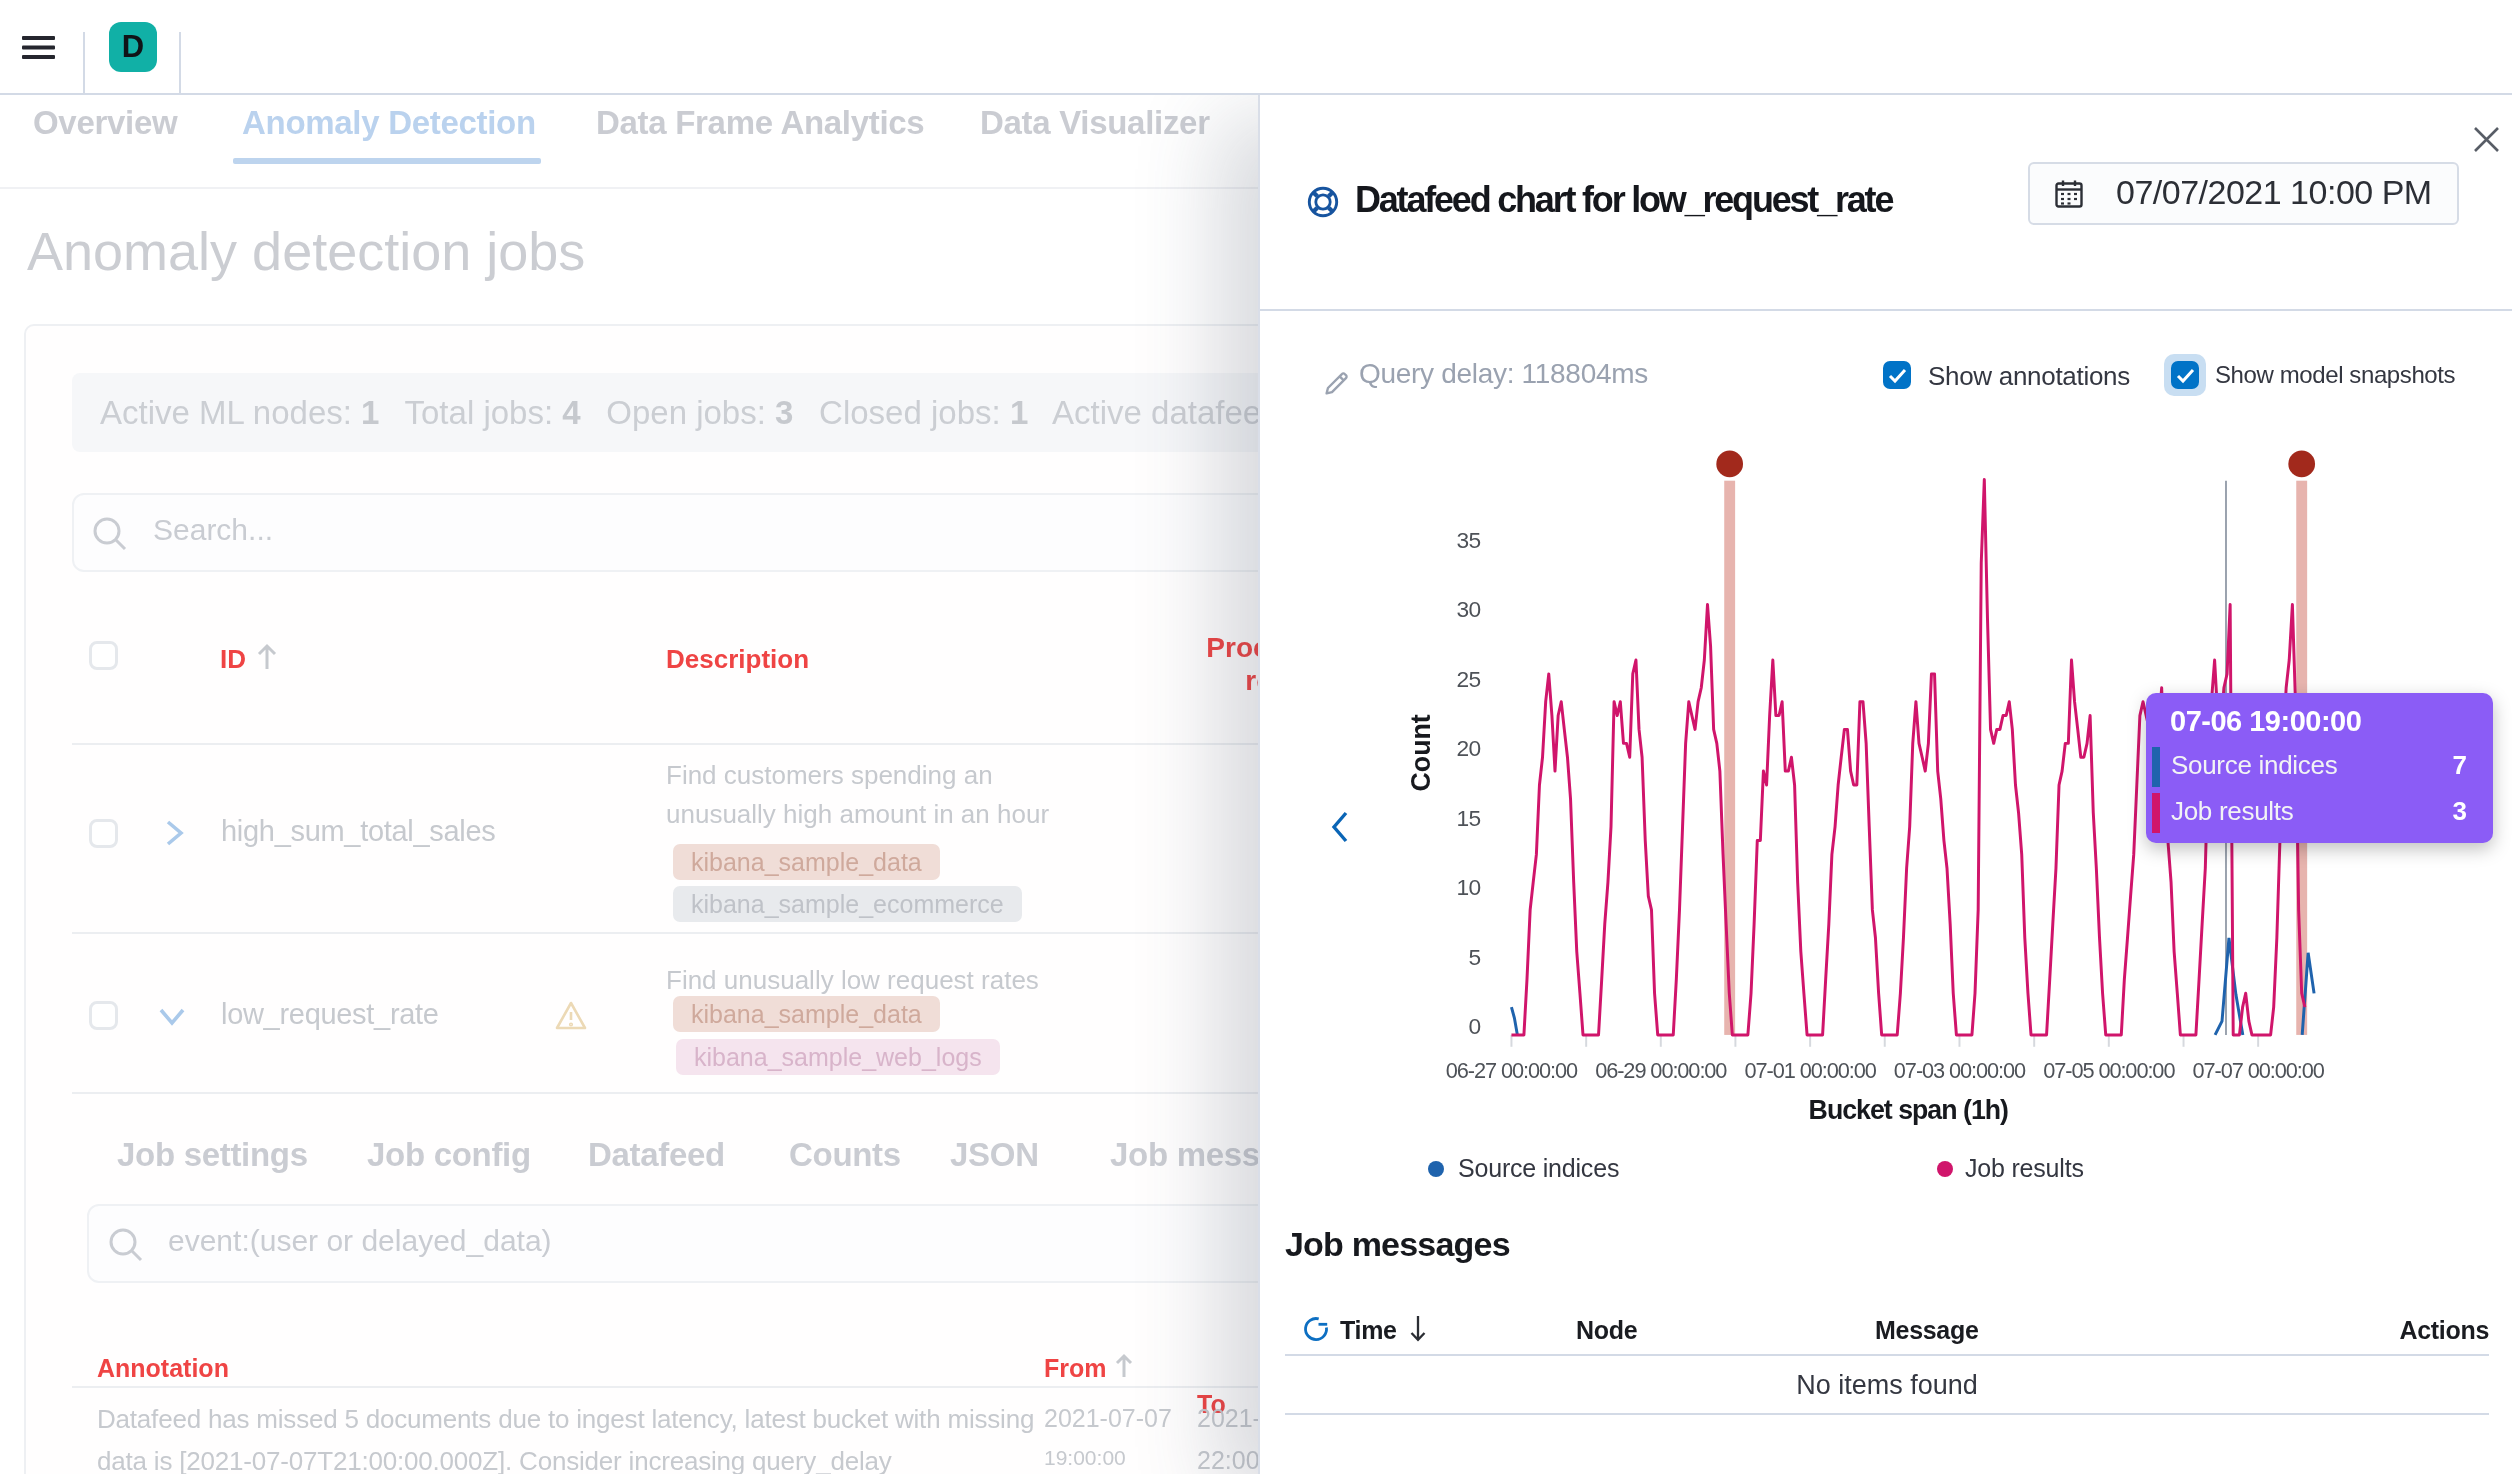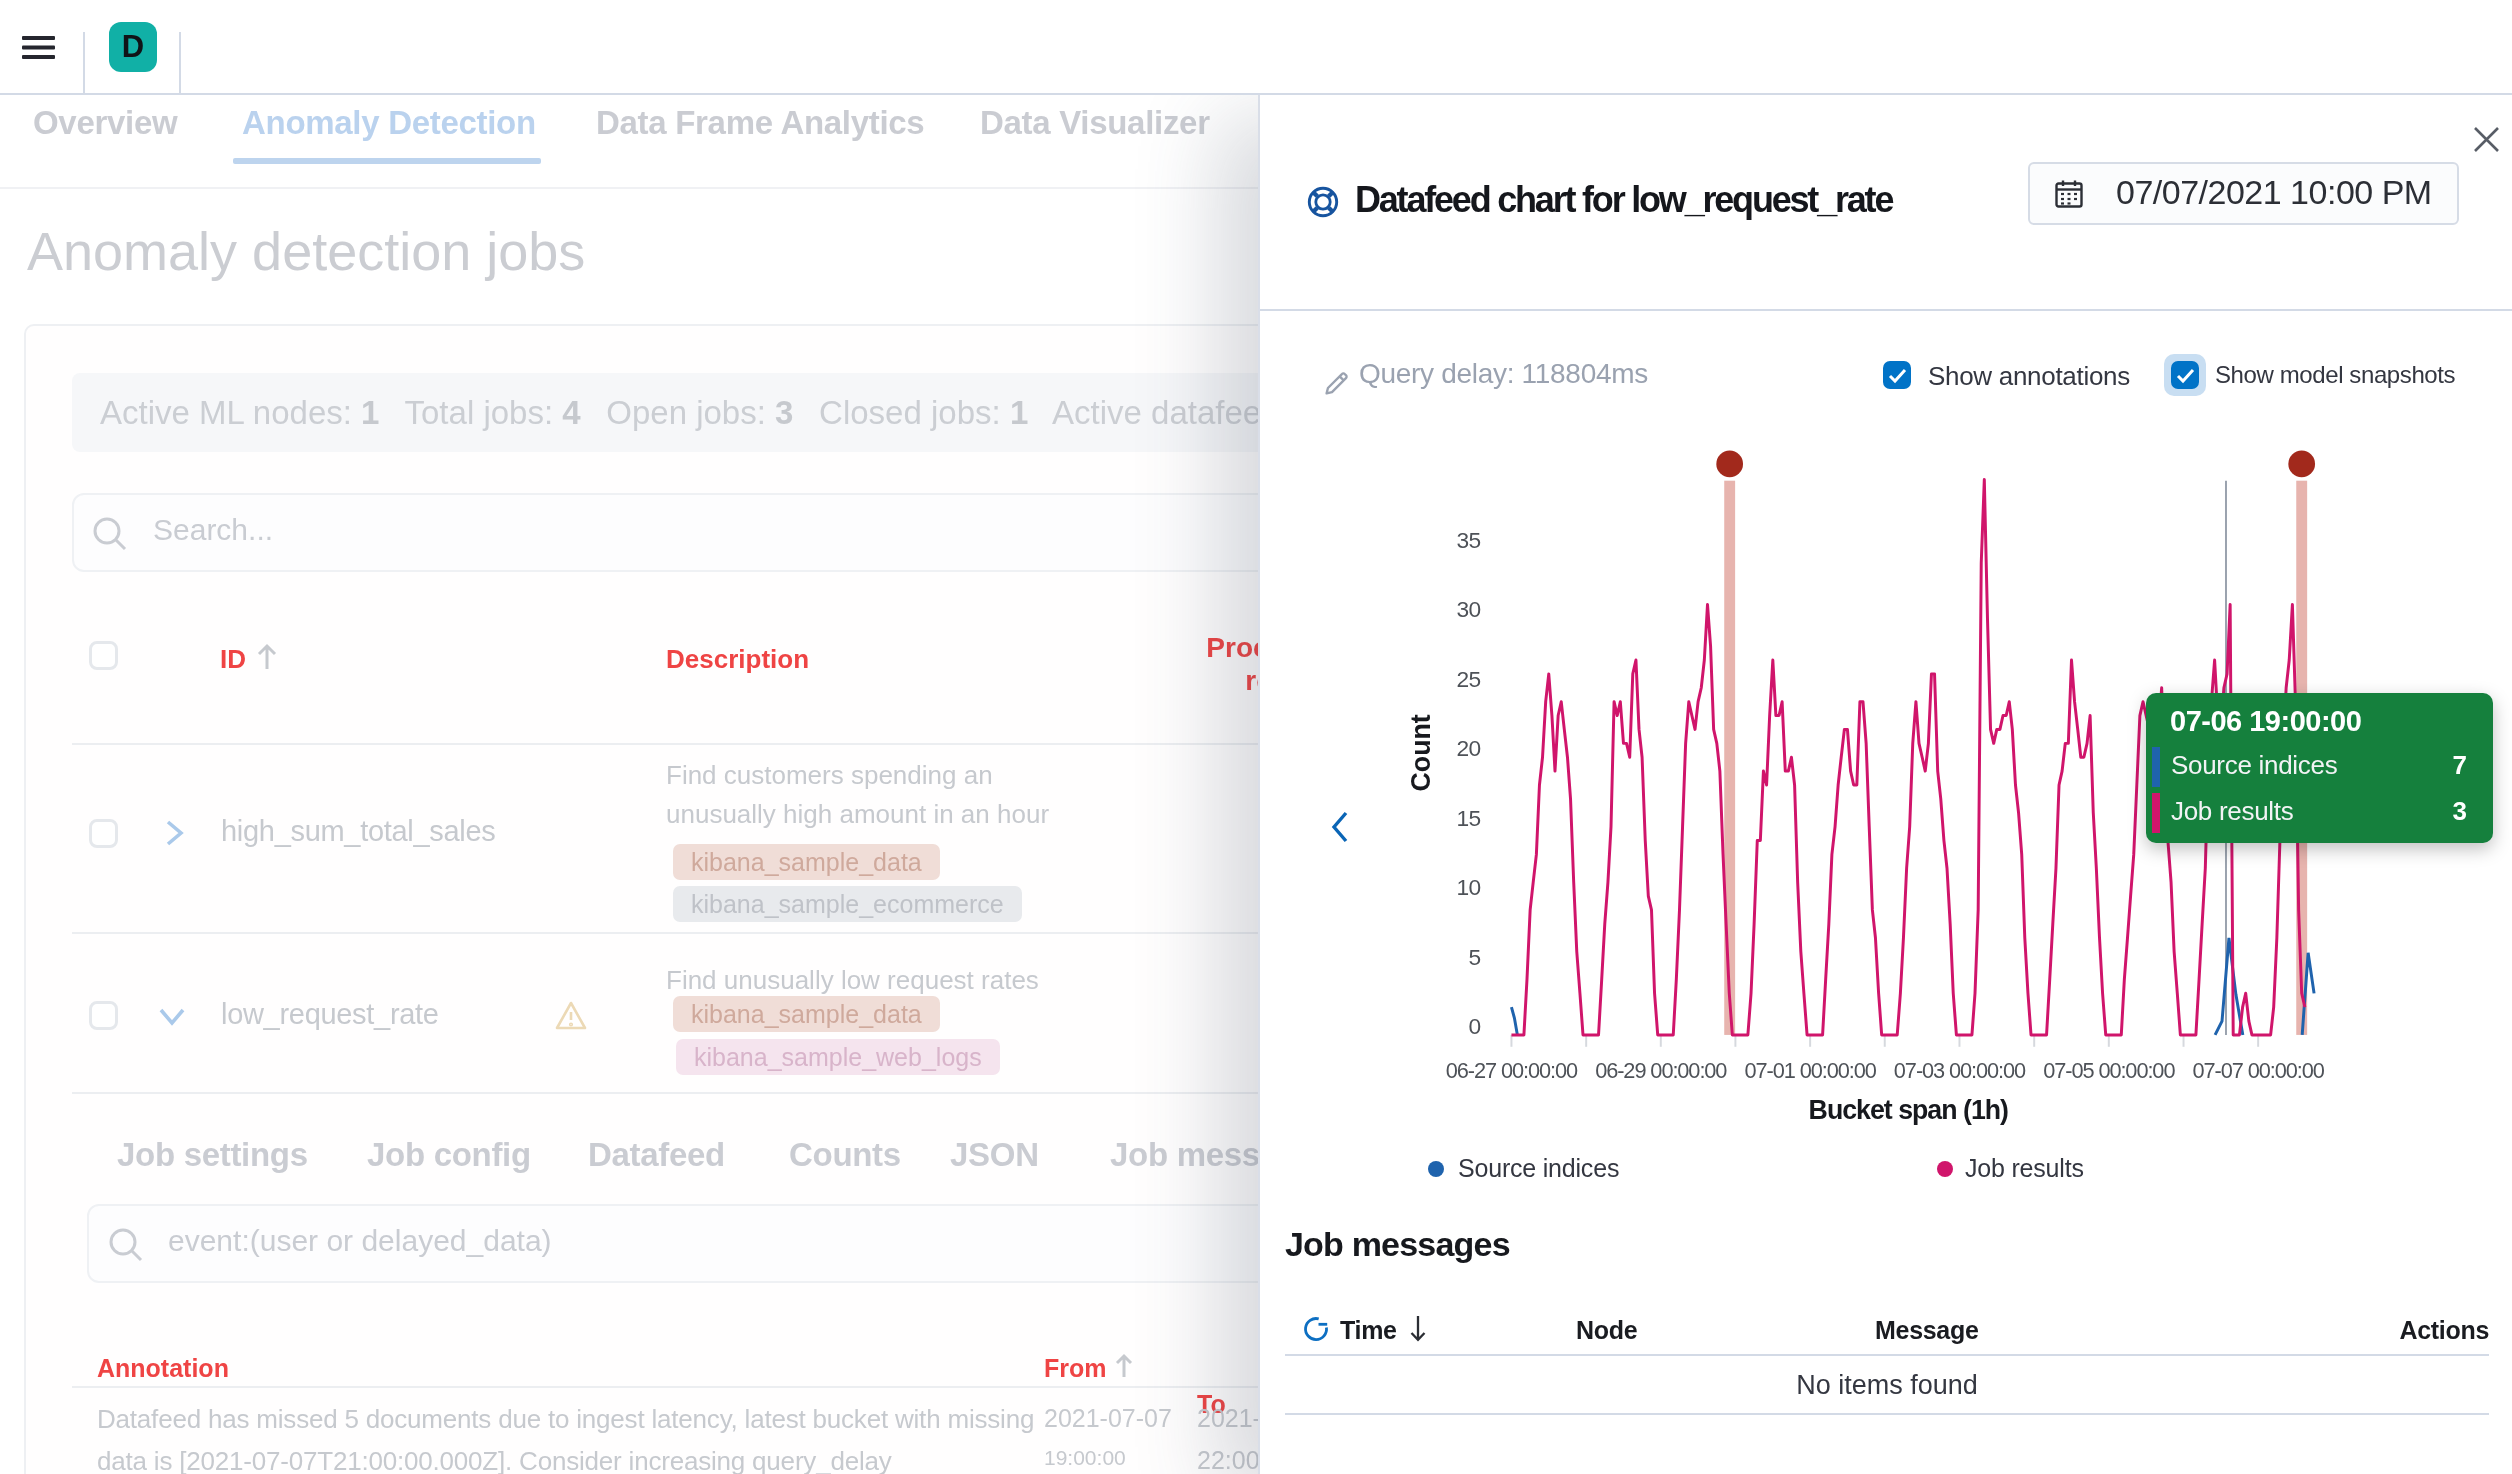--- a/index.html
+++ b/index.html
@@ -44,21 +44,21 @@
 #flytitle { position:absolute; z-index:25; left:1355px; top:179px; font-size:36px; font-weight:700; color:#15171c; letter-spacing:-2.2px; white-space:nowrap; }
 #datebox { position:absolute; z-index:24; left:2028px; top:162px; width:431px; height:63px; background:#fbfcfd;
   border:2px solid #d6dce6; border-radius:6px; }
 #datetxt { position:absolute; z-index:25; left:2108px; top:162px; height:61px; line-height:61px; font-size:34px; color:#2c2f36; letter-spacing:-0.5px;margin-left:8px; }
 #flydiv { position:absolute; z-index:25; left:1260px; top:309px; width:1252px; height:2px; background:#d3dae6; }
 #qdelay { position:absolute; z-index:25; left:1359px; top:358px; font-size:28px; color:#9aa2b0; letter-spacing:-0.3px; }
 .chkbox { position:absolute; z-index:25; width:28px; height:28px; border-radius:7px; background:#0173c7; }
 .chklabel { position:absolute; z-index:25; font-size:26px; color:#343741; white-space:nowrap; letter-spacing:-0.3px; }
 #focusring { position:absolute; z-index:24; left:2164px; top:354px; width:42px; height:42px; border-radius:10px; background:#c8def2; }
 
-#tip { position:absolute; z-index:26; left:2146px; top:693px; width:347px; height:150px; background:#15803d; border-radius:10px; box-shadow:0 6px 18px rgba(0,0,0,0.25); }
+#tip { position:absolute; z-index:26; left:2146px; top:693px; width:347px; height:150px; background:#8b5cf6; border-radius:10px; box-shadow:0 6px 18px rgba(0,0,0,0.25); }
 #tip .t { position:absolute; left:24px; top:12px; font-size:29px; font-weight:700; color:#fff; letter-spacing:-0.5px; }
 #tip .bar { position:absolute; left:6px; width:8px; height:40px; }
 #tip .lbl { position:absolute; left:25px; font-size:26px; color:#f2f3f5; letter-spacing:-0.3px; }
 #tip .val { position:absolute; right:26px; font-size:26px; font-weight:700; color:#fff; }
 
 .legdot { position:absolute; z-index:25; width:16px; height:16px; border-radius:50%; }
 .leglbl { position:absolute; z-index:25; font-size:25px; color:#343741; letter-spacing:-0.2px; }
 #jmtitle { position:absolute; z-index:25; left:1285px; top:1225px; font-size:34px; font-weight:700; color:#17191e; letter-spacing:-0.8px; }
 .mhead { position:absolute; z-index:25; font-size:25px; font-weight:700; color:#1a1c21; letter-spacing:-0.3px; }
 #noitems { position:absolute; z-index:25; left:1285px; top:1370px; width:1204px; text-align:center; font-size:27px; color:#343741; }

